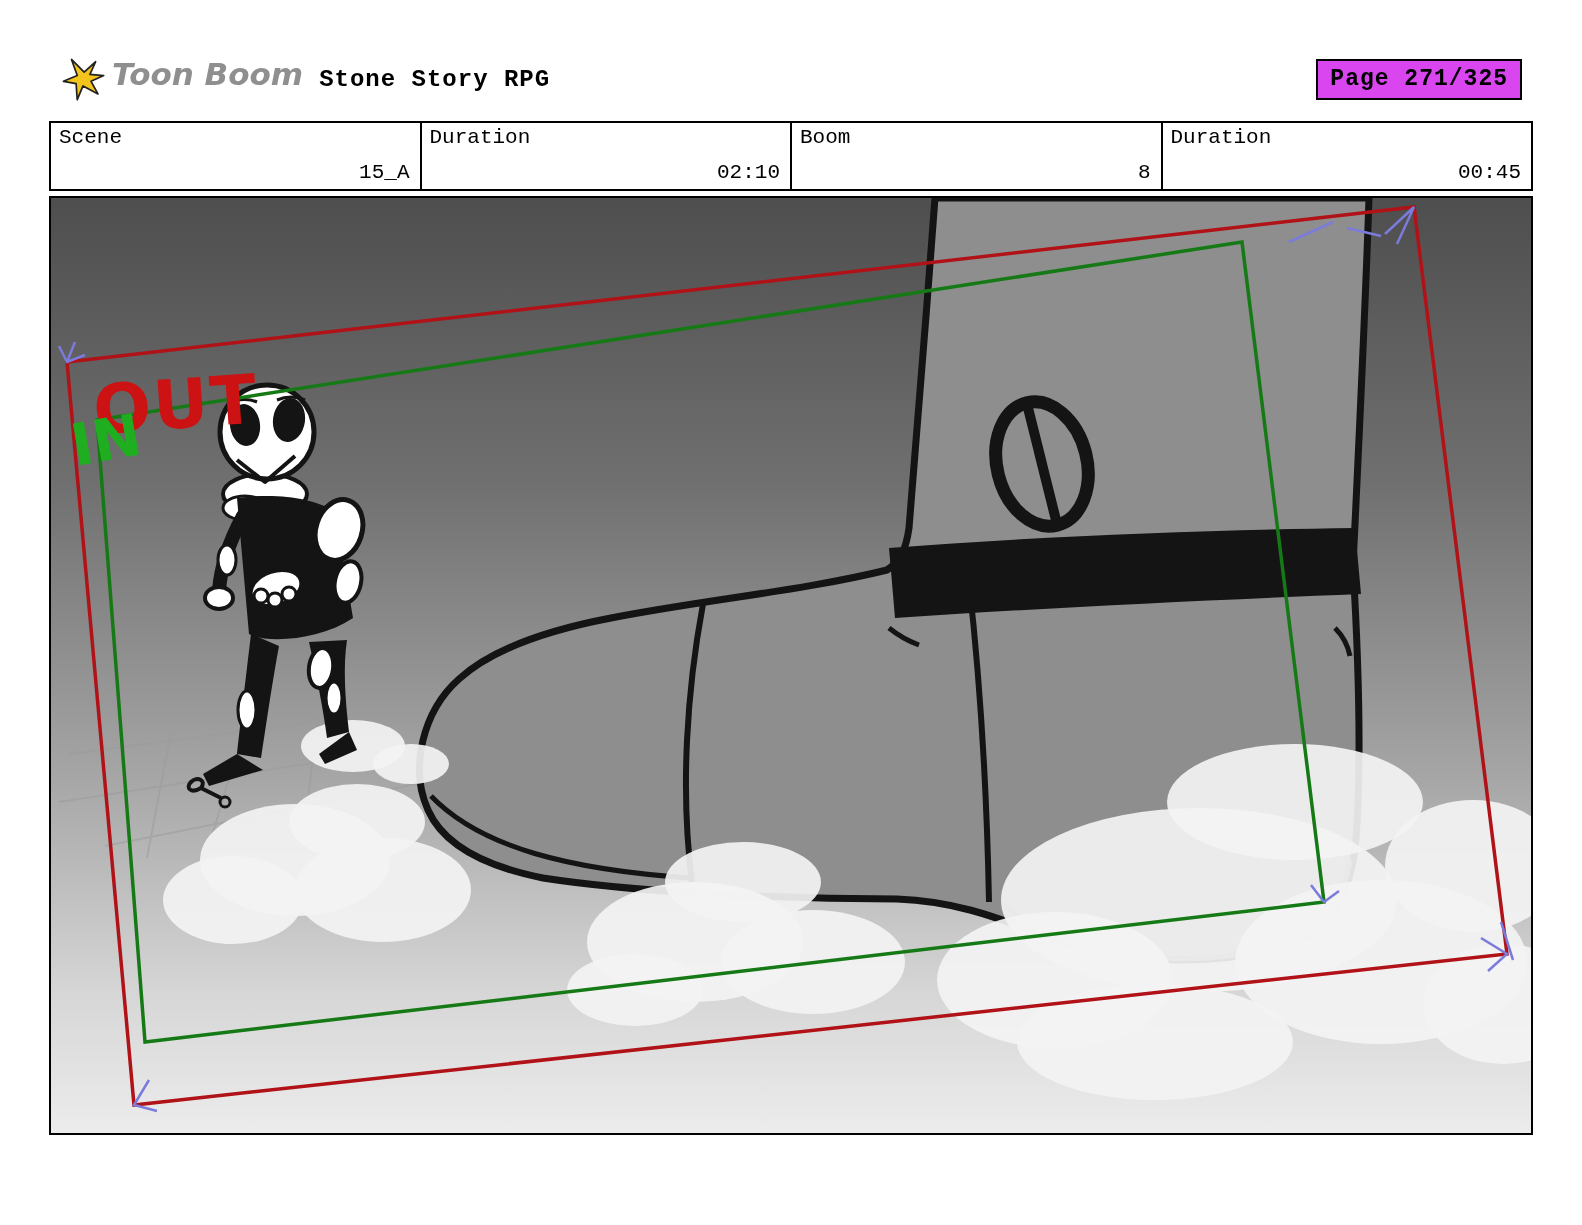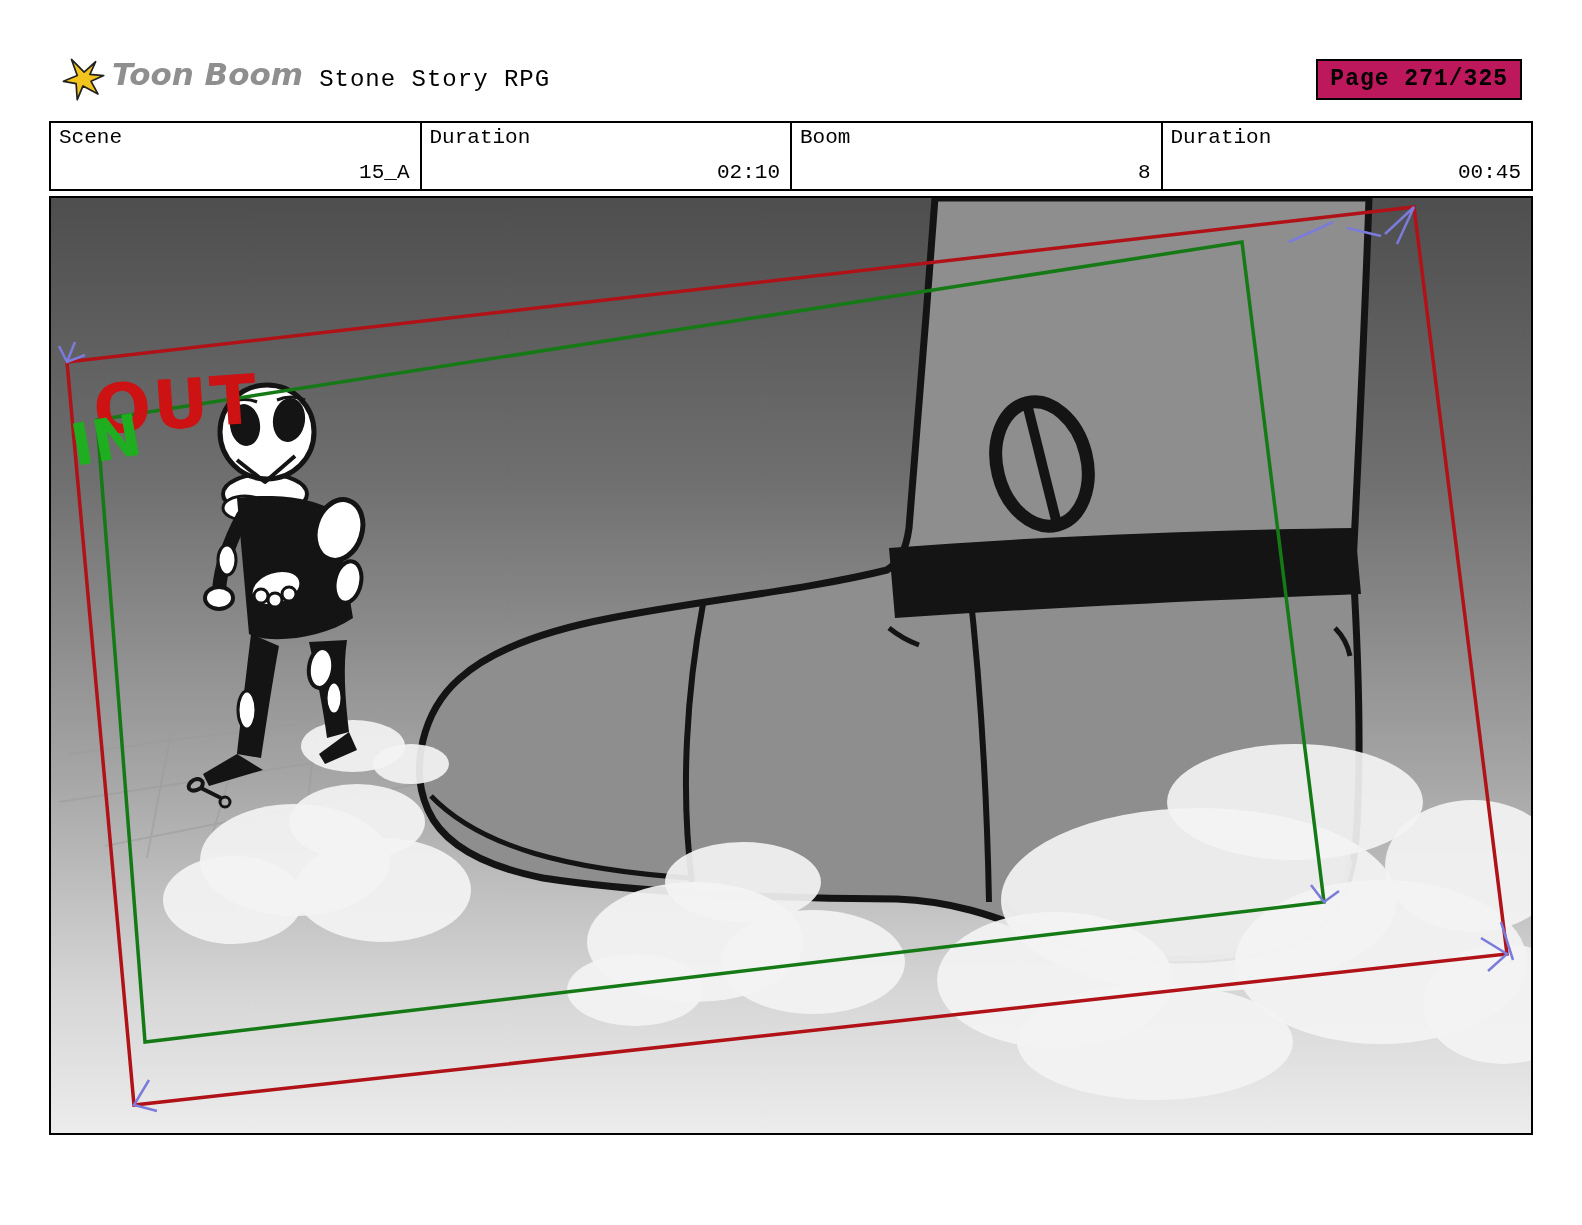--- a/index.html
+++ b/index.html
@@ -21,29 +21,29 @@
   .logo { display: flex; align-items: flex-start; gap: 6px; }
   .logo-star { width: 46px; height: 46px; }
   .logo-text {
     font-family: "DejaVu Sans", sans-serif;
     font-style: italic; font-weight: bold;
     font-size: 31px; color: #8f8f8f; letter-spacing: 0px;
   }
   .doc-title {
     margin-left: 16px;
     font-family: "Liberation Mono", monospace;
-    font-weight: normal; font-size: 24px; letter-spacing: 1px;
+    font-weight: bold; font-size: 24px; letter-spacing: 1px;
   }
   .page-box {
     margin-left: auto;
     border: 2px solid #000;
     padding: 5px 12px 6px 12px;
     font-family: "Liberation Mono", monospace;
     font-weight: bold; font-size: 23px; letter-spacing: 1px;
-    background: #be185d;
+    background: #d946ef;
   }
   
   .info-table {
     position: absolute;
     left: 49px; top: 121px;
     width: 1484px; height: 70px;
     border: 2px solid #000;
     box-sizing: border-box;
     display: flex;
     background: #fff;

